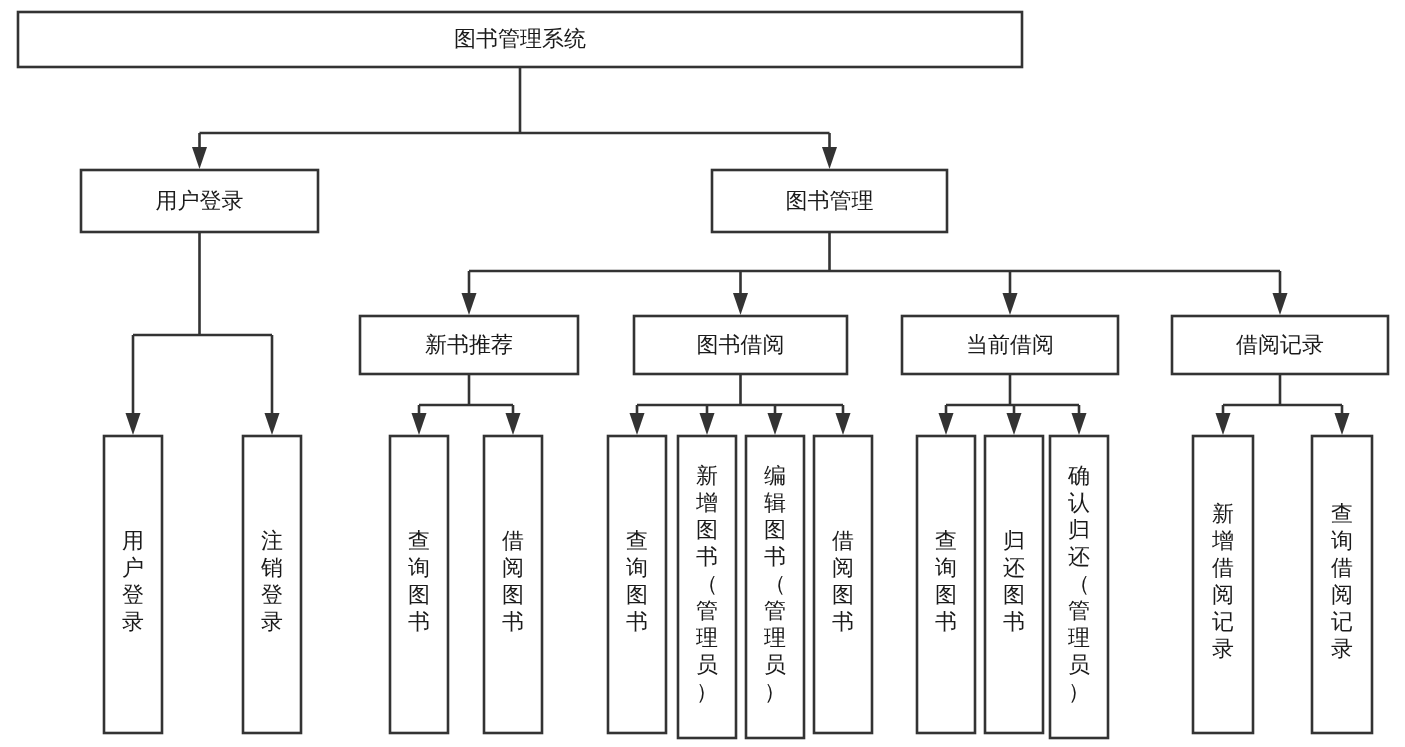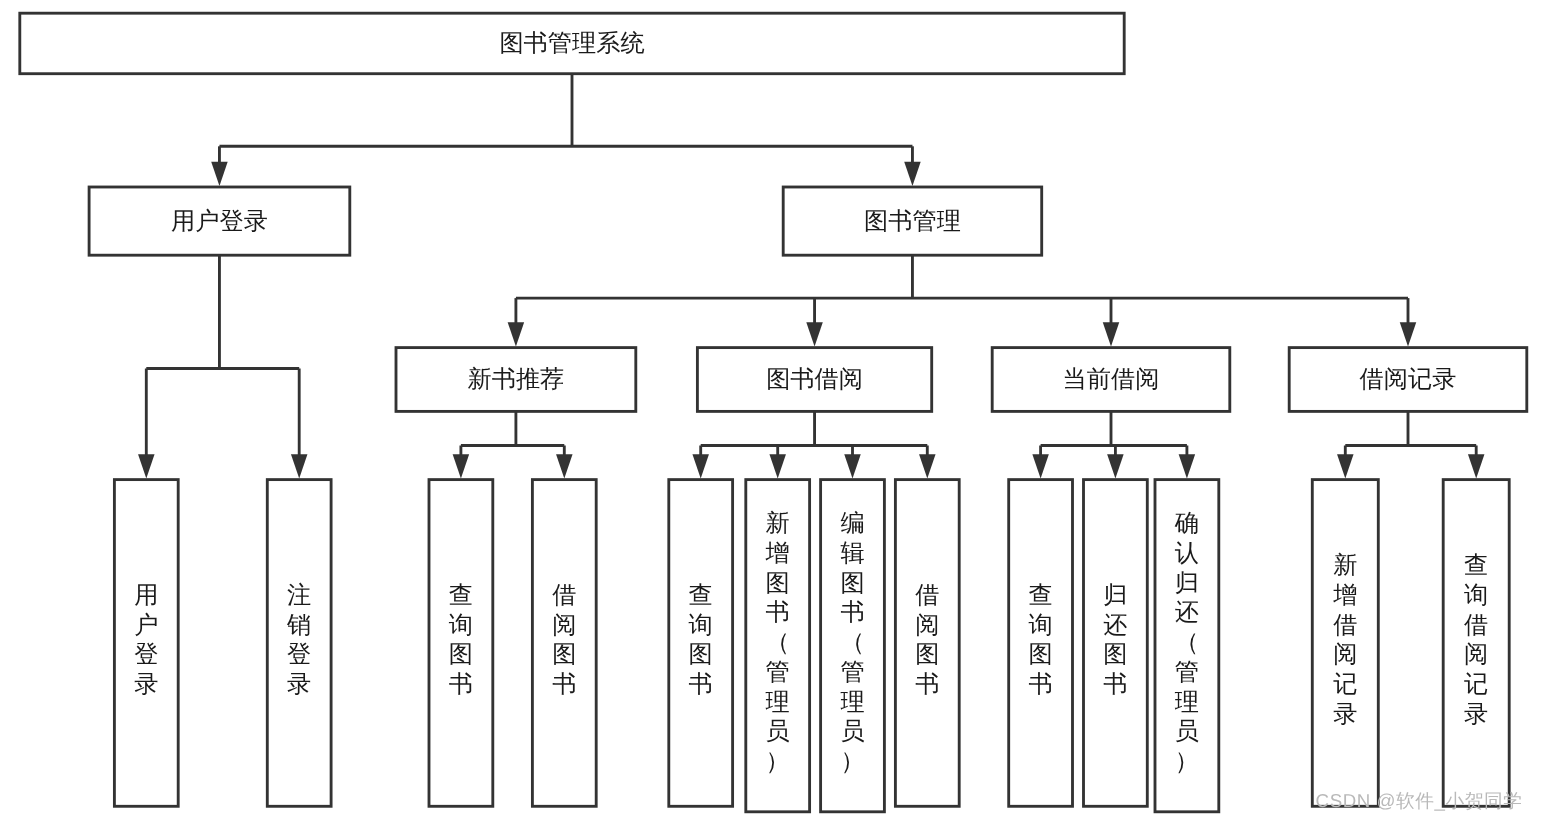--- a/index.html
+++ b/index.html
@@ -214,14 +214,13 @@
         <g>
           <rect class="node-box" x="1193" y="436" width="60" height="297"></rect>
           <text class="node-label-v" x="1223"><tspan x="1223" y="521">新</tspan><tspan x="1223" y="548">增</tspan><tspan x="1223" y="575">借</tspan><tspan x="1223" y="602">阅</tspan><tspan x="1223" y="629">记</tspan><tspan x="1223" y="656">录</tspan></text>
         </g>
         <g>
           <rect class="node-box" x="1312" y="436" width="60" height="297"></rect>
           <text class="node-label-v" x="1342"><tspan x="1342" y="521">查</tspan><tspan x="1342" y="548">询</tspan><tspan x="1342" y="575">借</tspan><tspan x="1342" y="602">阅</tspan><tspan x="1342" y="629">记</tspan><tspan x="1342" y="656">录</tspan></text>
         </g>
       </g>
   </svg>
-  <div class="watermark-text" style="left: 1196px; top: 717px;">CSDN @软件_小贺同学</div>
 </div>
 
 </body></html>

